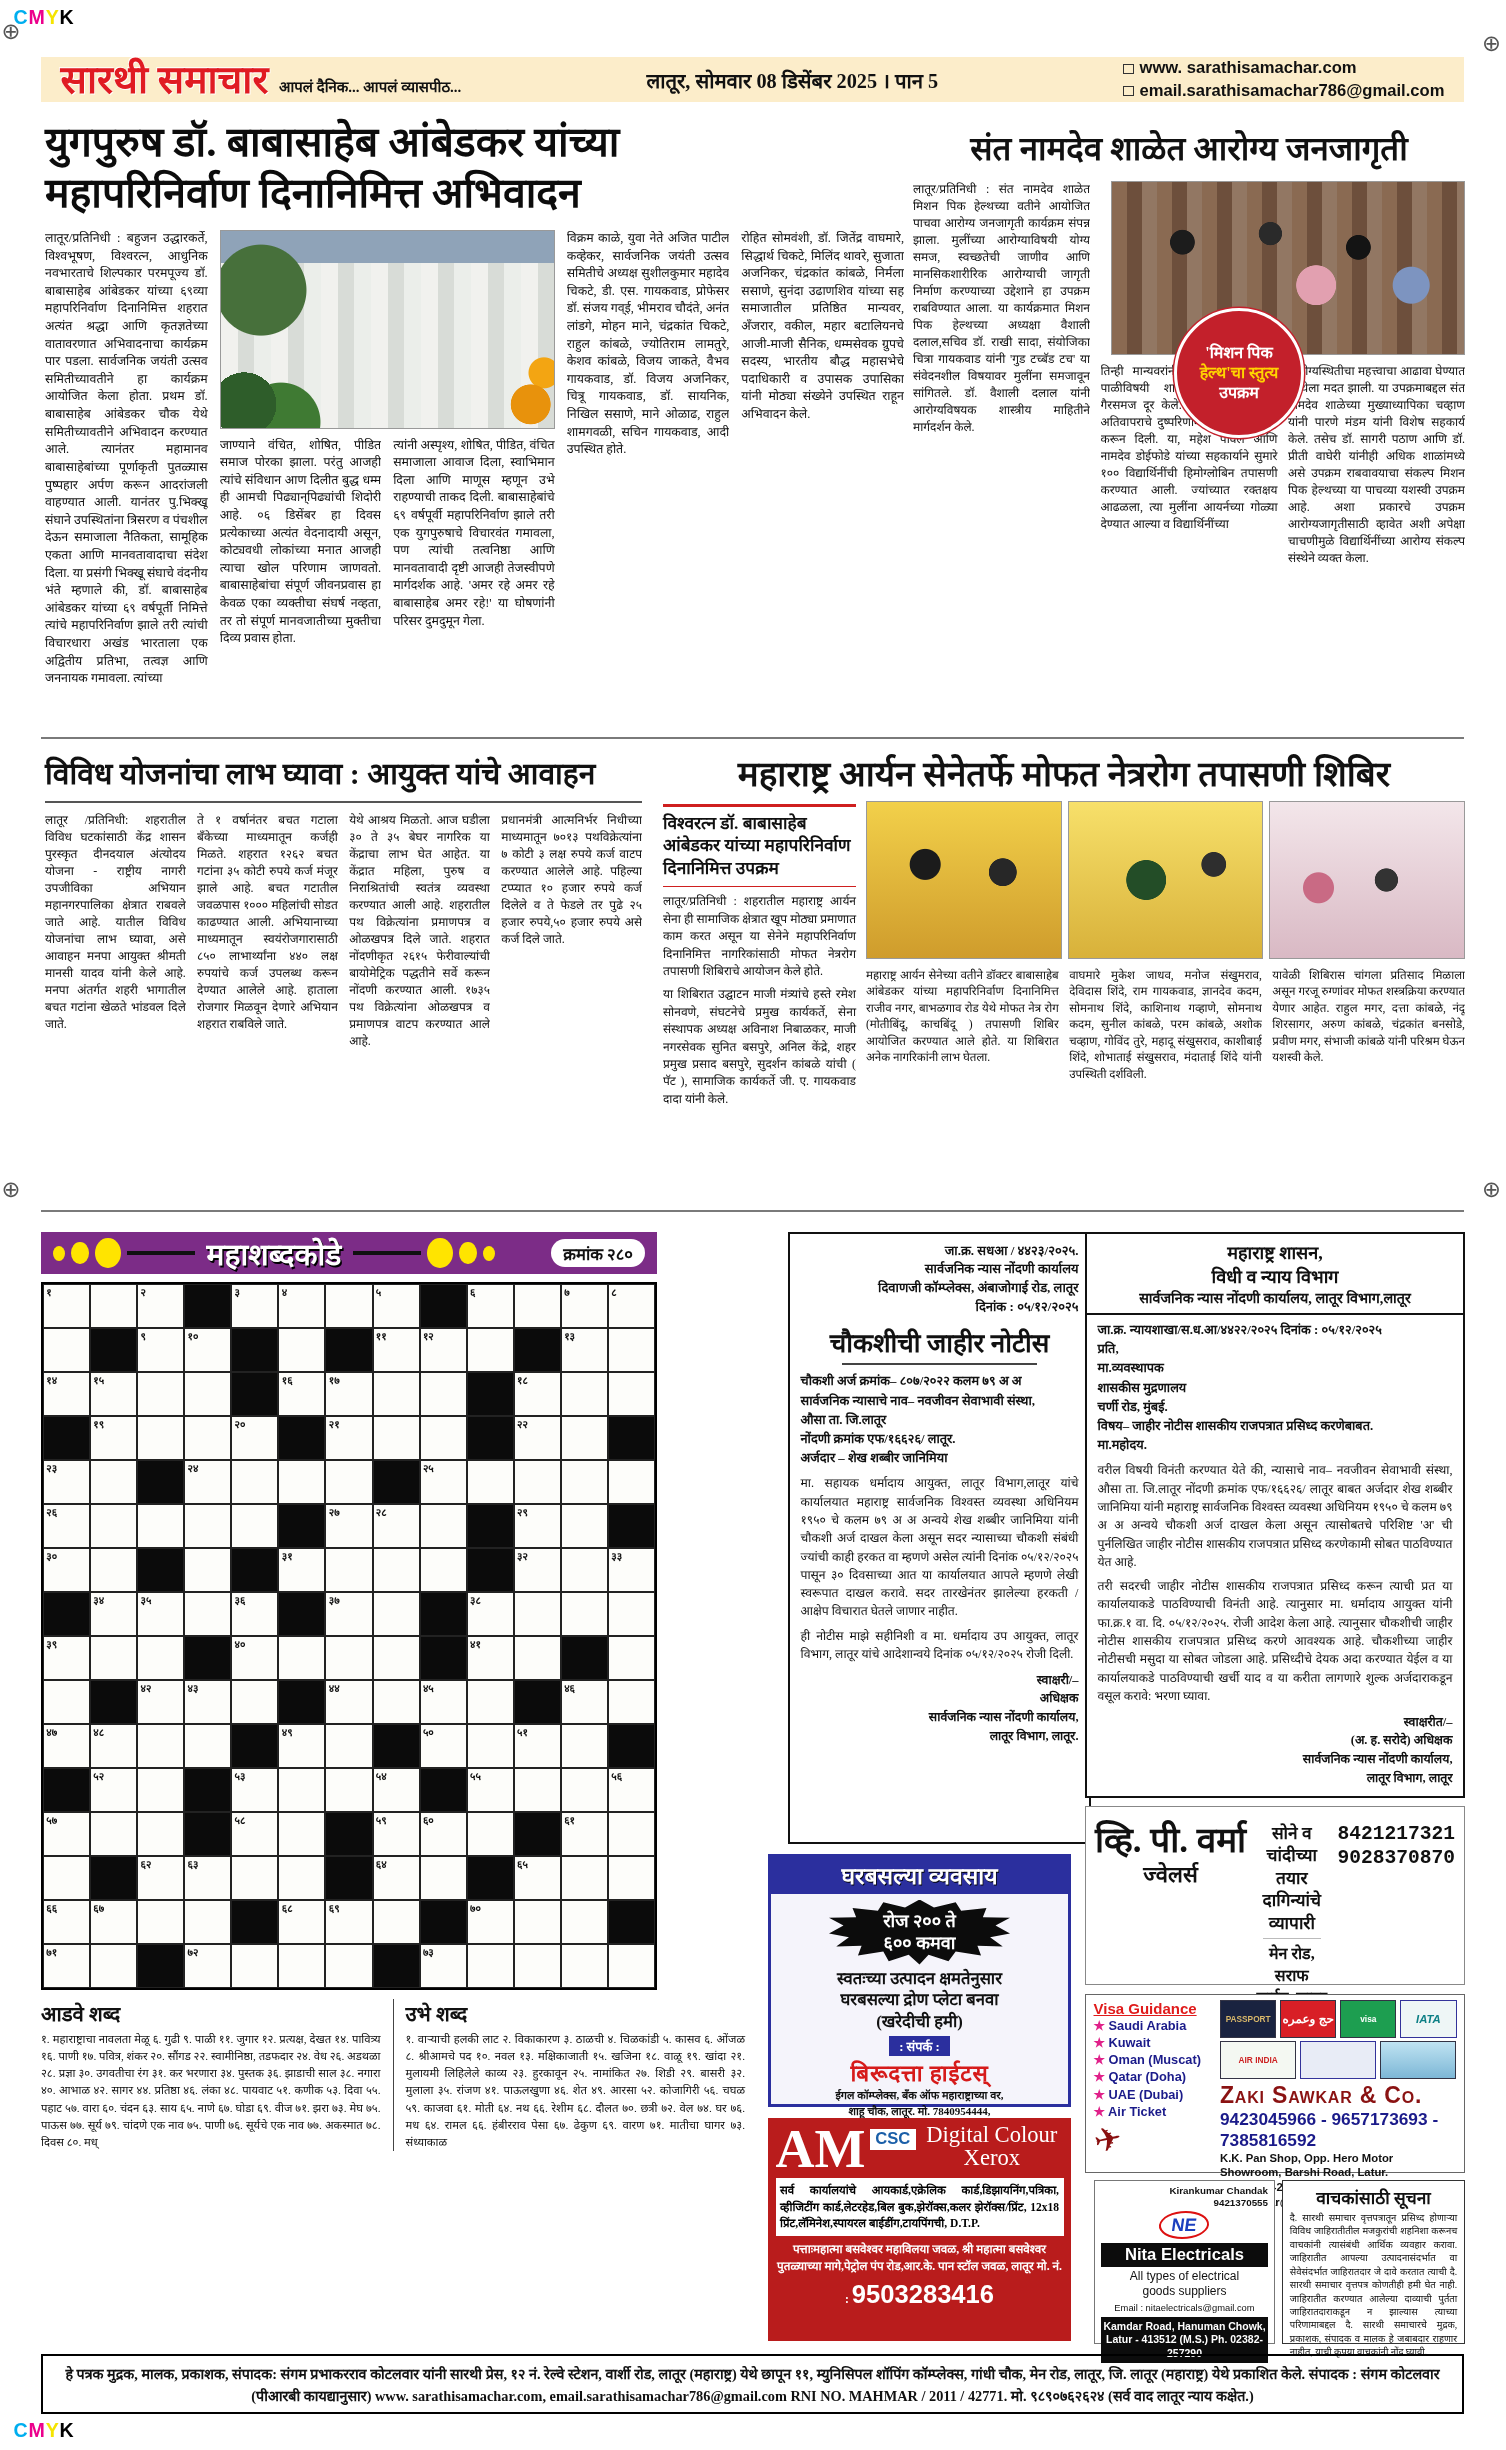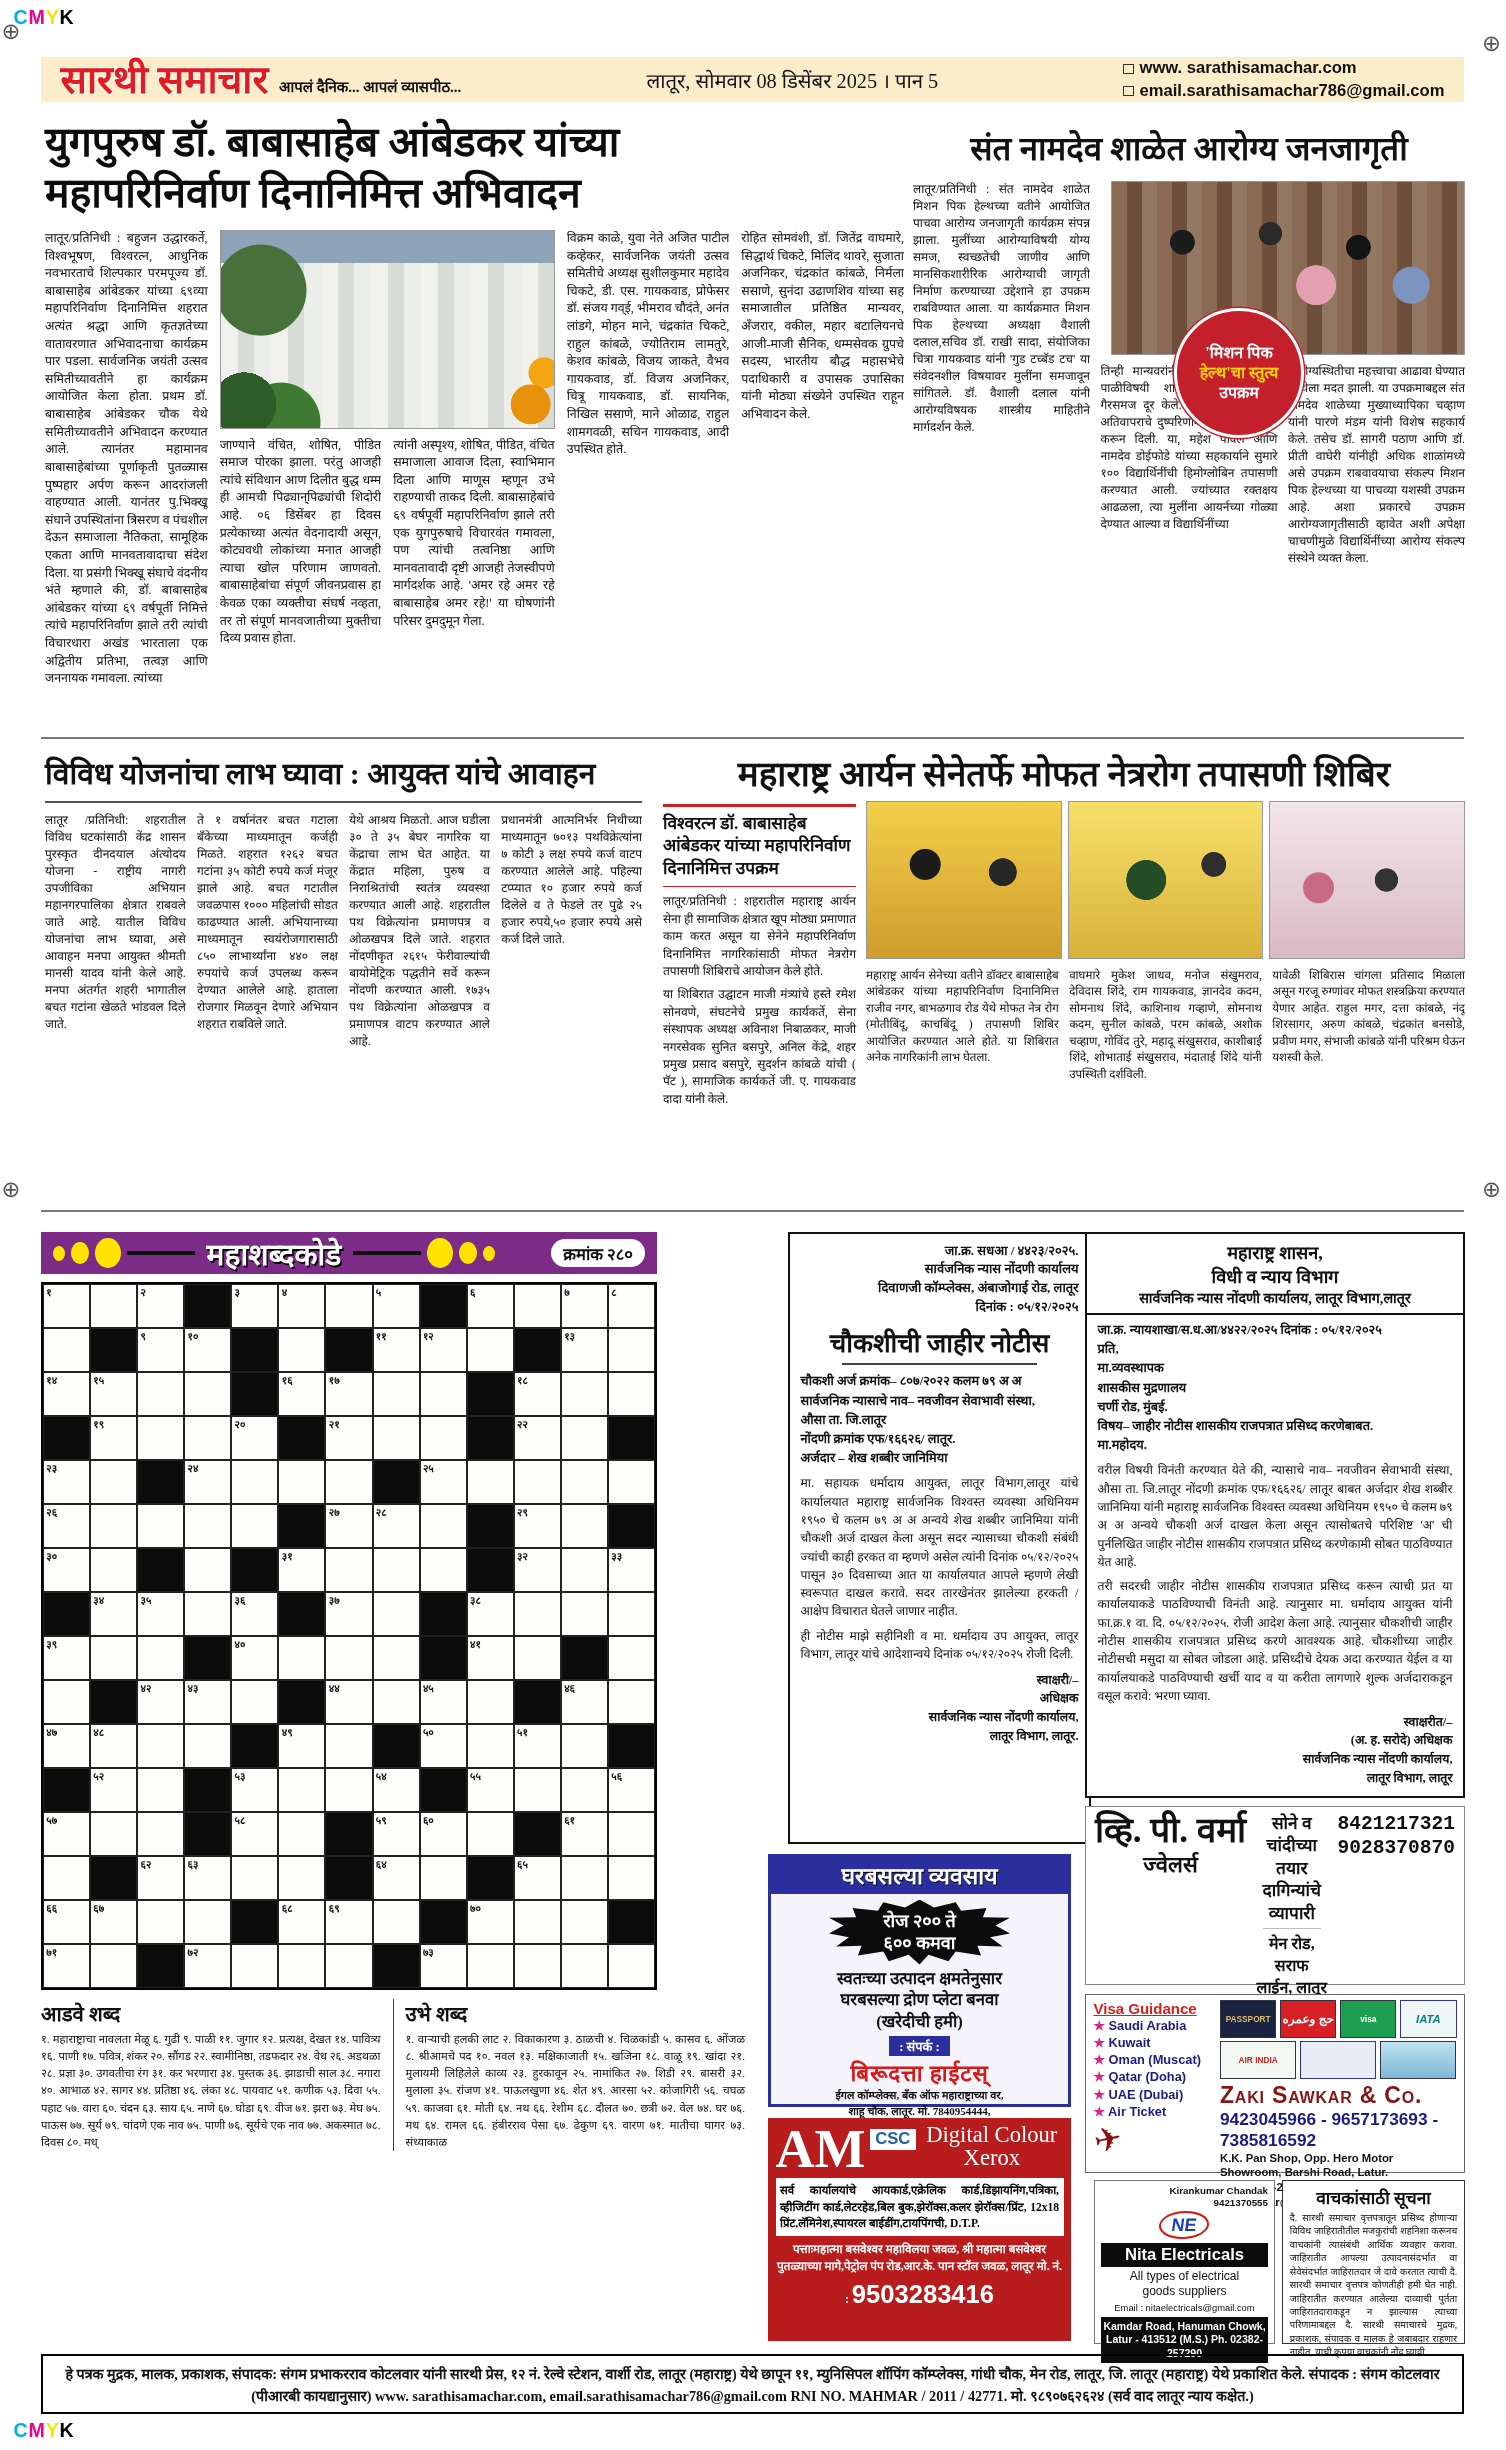--- a/index.html
+++ b/index.html
@@ -8,21 +8,21 @@
   
   .cmyk{position:absolute;left:13.6px;font-size:19.6px;font-weight:700;font-family:"Liberation Sans",sans-serif;letter-spacing:0.8px;}
   .cmyk .c{color:#00aeef}.cmyk .m{color:#ec008c}.cmyk .y{color:#f5e400}.cmyk .k{color:#000}
   .regmark{position:absolute;color:#555;font-size:22.6px;font-family:"DejaVu Sans",sans-serif;}
   
   .masthead{position:absolute;left:41px;top:57px;width:1423px;height:45px;background:#fcedca;
             display:flex;align-items:center;justify-content:space-between;padding:0 19.6px;box-sizing:border-box;}
   .mast-left{display:flex;align-items:flex-end;gap:10.5px;}
   .mast-title{color:#e01b22;font-size:39px;font-weight:800;line-height:1;text-shadow:0.8px 0.8px 0 #fff,-0.8px -0.8px 0 #fff;}
   .mast-tag{font-size:15px;font-weight:700;padding-bottom:3px;}
-  .mast-date{font-size:20.3px;font-weight:400;}
+  .mast-date{font-size:20.3px;font-weight:700;}
   .mast-urls{font-family:"Liberation Sans",sans-serif;font-size:16.6px;font-weight:600;line-height:1.35;}
   .sq{display:inline-block;width:8.3px;height:8.3px;border:1.5px solid #333;margin-right:6px;vertical-align:middle;}
   
   .hlA{position:absolute;left:45px;top:117px;width:859px;font-size:41px;line-height:1.25;font-weight:800;color:#0c0c0c;}
   .bodyA{position:absolute;left:45px;top:230px;width:859px;height:493px;display:flex;gap:12px;}
   .ncol{font-size:12.4px;line-height:1.42;text-align:justify;overflow:hidden;}
   .bodyA .side{flex:1.02;}
   .midA{flex:2.1;display:flex;flex-direction:column;gap:7.5px;}
   .photo-main{height:197px;border:0.8px solid #999;
     background:
@@ -113,21 +113,21 @@
   .bluenum{color:#2b2f9e;font-weight:800;font-family:"Liberation Sans",sans-serif;}
   .amx{position:absolute;left:768px;top:2118px;width:303px;height:223px;background:#b91c1c;color:#fff;padding:6px 7.5px;box-sizing:border-box;text-align:center;}
   .amx-top{display:flex;align-items:flex-end;justify-content:center;gap:4.5px;}
   .amx-am{font-size:54px;font-weight:700;line-height:0.9;}
   .amx-csc{background:#fff;color:#1b5fa8;font-weight:800;font-size:16.6px;padding:0.8px 5.3px;align-self:flex-start;margin-top:4.5px;font-family:"Liberation Sans",sans-serif;}
   .amx-t{font-size:22.6px;line-height:1;padding-bottom:4.5px;}
   .amx-band{background:#fff;color:#000;font-size:11.5px;font-weight:700;line-height:1.45;padding:3.8px 4.5px;text-align:justify;margin-top:4.5px;}
   .amx-addr{font-size:11.7px;font-weight:700;line-height:1.45;margin-top:6px;}
   .amx-ph{font-size:25.6px;font-weight:800;font-family:"Liberation Sans",sans-serif;}
   .varma{position:absolute;left:1085px;top:1806px;width:380px;height:179px;border:1.5px solid #888;background:#fff;padding:6px 9px;box-sizing:border-box;}
-  .varma-row{display:flex;gap:9px;}
+  .varma-row{display:flex;gap:9px;margin-top:10px;}
   .varma-name{font-size:35px;font-weight:800;line-height:1;}
   .varma-sub{font-size:22px;font-weight:800;text-align:center;}
   .varma-r{flex:1;text-align:center;}
   .varma-d{font-size:17.3px;font-weight:700;line-height:1.3;}
   .varma-hr{height:0.8px;background:#bbb;margin:3px 7.5px;}
   .varma-a{font-size:16px;font-weight:700;}
   .varma-ph{font-size:19.6px;font-weight:700;font-family:"Liberation Mono",monospace;text-align:right;line-height:1.2;}
   .jrow{display:flex;align-items:center;gap:10.5px;margin-top:4.5px;padding-left:45px;}
   .bangle{width:44px;height:44px;border-radius:50%;border:8.3px solid #d9a520;box-shadow:inset 0 0 3.8px #8a5e00;}
   .bangle+.bangle{margin-left:-25.6px;}

